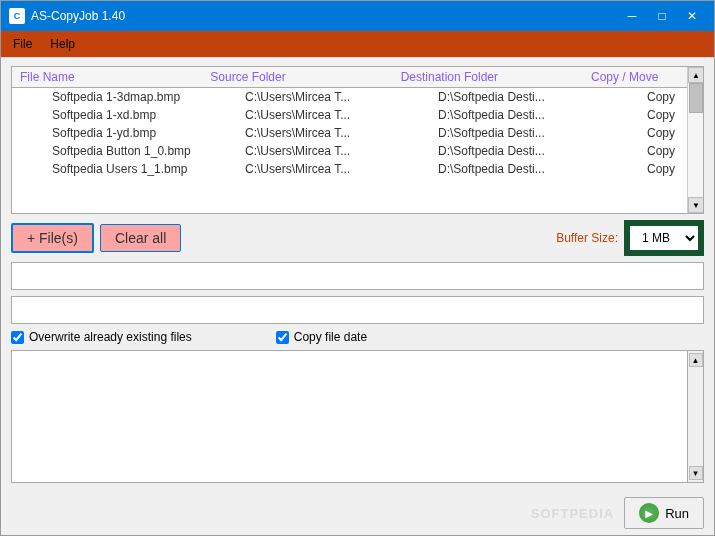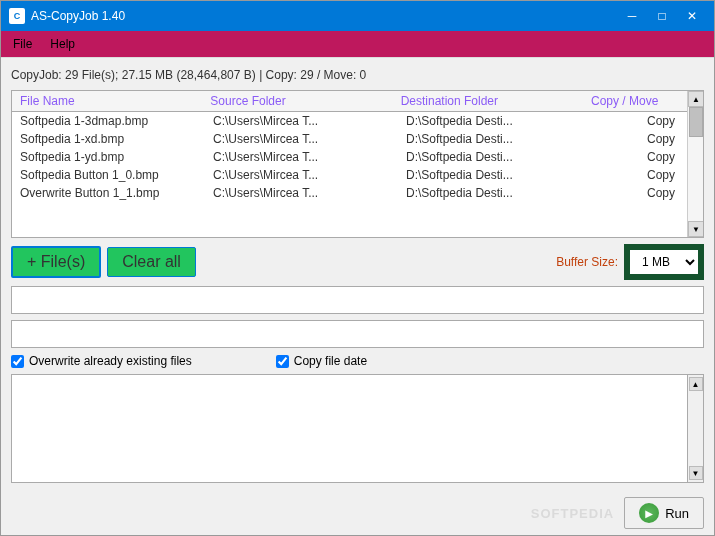--- a/index.html
+++ b/index.html
@@ -57,21 +57,21 @@
       background: transparent;
       border: none;
       color: white;
       cursor: pointer;
       font-size: 12px;
       display: flex;
       align-items: center;
       justify-content: center;
     }
     .menu-bar {
-      background: #be185d;
+      background: #c2410c;
       display: flex;
       padding: 3px 4px;
       gap: 2px;
       flex-shrink: 0;
       border-bottom: 1px solid #ddd;
     }
     .menu-item {
       padding: 3px 8px;
       cursor: pointer;
       font-size: 12px;
@@ -112,34 +112,34 @@
       overflow-y: auto;
       flex: 1;
     }
     .table-row {
       display: grid;
       grid-template-columns: 1fr 1fr 1fr 80px;
       padding: 2px 8px;
       font-size: 12px;
       color: #333;
     }
-    .table-row span { padding: 0 0; overflow: hidden; text-overflow: ellipsis; white-space: nowrap; }
+    .table-row span { padding: 0 0; overflow: hidden; text-overflow: ellipsis; white-space: nowrap; margin-left: 32px; }
     .table-row .copy-move { text-align: right; padding-right: 4px; }
     .actions-row {
       display: flex;
       align-items: center;
       gap: 6px;
     }
     .btn {
       padding: 5px 14px;
       border: 1px solid #0078d7;
-      background: #22c55e;
+      background: #fca5a5;
       color: #333;
       cursor: pointer;
-      font-size: 16px;
+      font-size: 14px;
       border-radius: 2px;
     }
     .btn-primary {
       border: 2px solid #0078d7;
       font-weight: 500;
     }
     .buffer-size-label {
       margin-left: auto;
       font-size: 12px;
       color: #c2410c;
@@ -308,21 +308,20 @@
     </div>
   </div>
 
   <div class="menu-bar">
     <div class="menu-item">File</div>
     <div class="menu-item">Help</div>
   </div>
 
   <div class="content">
 
-    <div class="copyjob-info">CopyJob: 29 File(s); 27.15 MB (28,464,807 B) | Copy: 29 / Move: 0</div>
 
     <div class="file-table-container">
       <div class="table-with-scroll">
         <div class="table-content">
           <div class="table-header">
             <span>File Name</span>
             <span>Source Folder</span>
             <span>Destination Folder</span>
             <span style="text-align:left;padding-right:4px;">Copy / Move</span>
           </div>
@@ -345,21 +344,21 @@
               <span>D:\Softpedia Desti...</span>
               <span class="copy-move">Copy</span>
             </div>
             <div class="table-row">
               <span>Softpedia Button 1_0.bmp</span>
               <span>C:\Users\Mircea T...</span>
               <span>D:\Softpedia Desti...</span>
               <span class="copy-move">Copy</span>
             </div>
             <div class="table-row">
-              <span>Overwrite Button 1_1.bmp</span>
+              <span>Softpedia Users 1_1.bmp</span>
               <span>C:\Users\Mircea T...</span>
               <span>D:\Softpedia Desti...</span>
               <span class="copy-move">Copy</span>
             </div>
           </div>
         </div>
         <div class="vert-scroll">
           <div class="vert-scroll-up">▲</div>
           <div class="vert-scroll-track">
             <div class="vert-scroll-thumb"></div>

